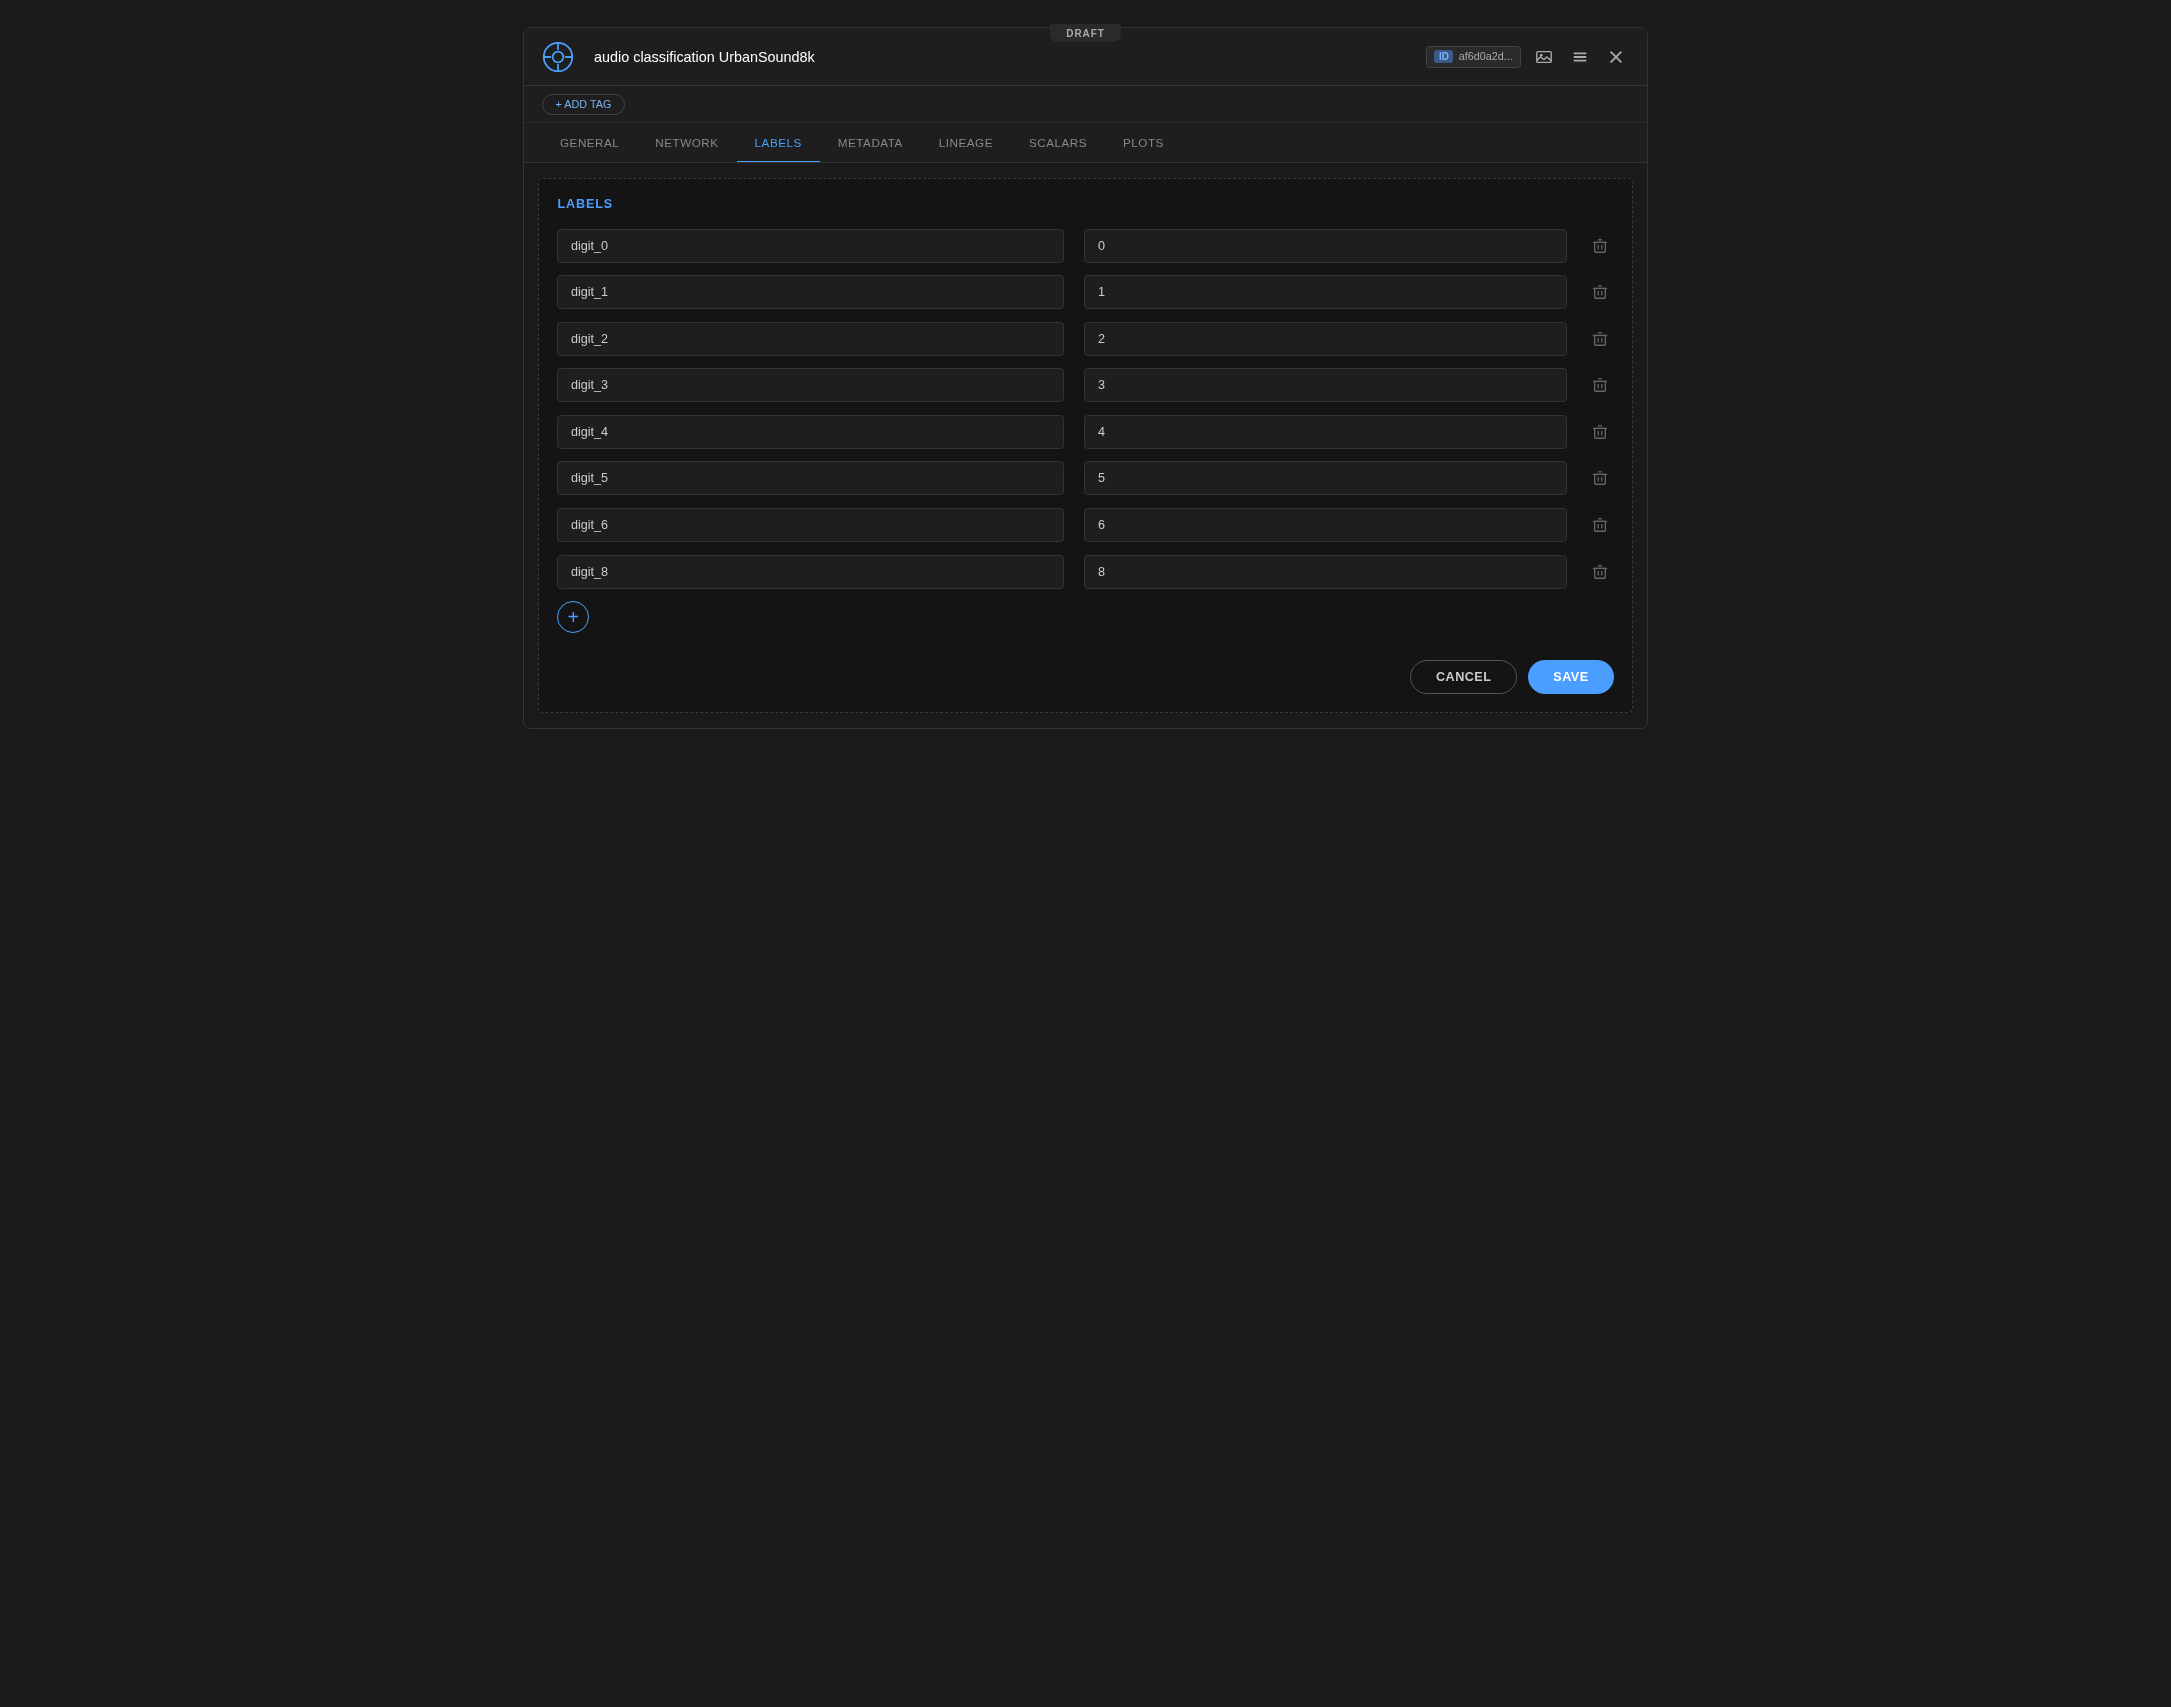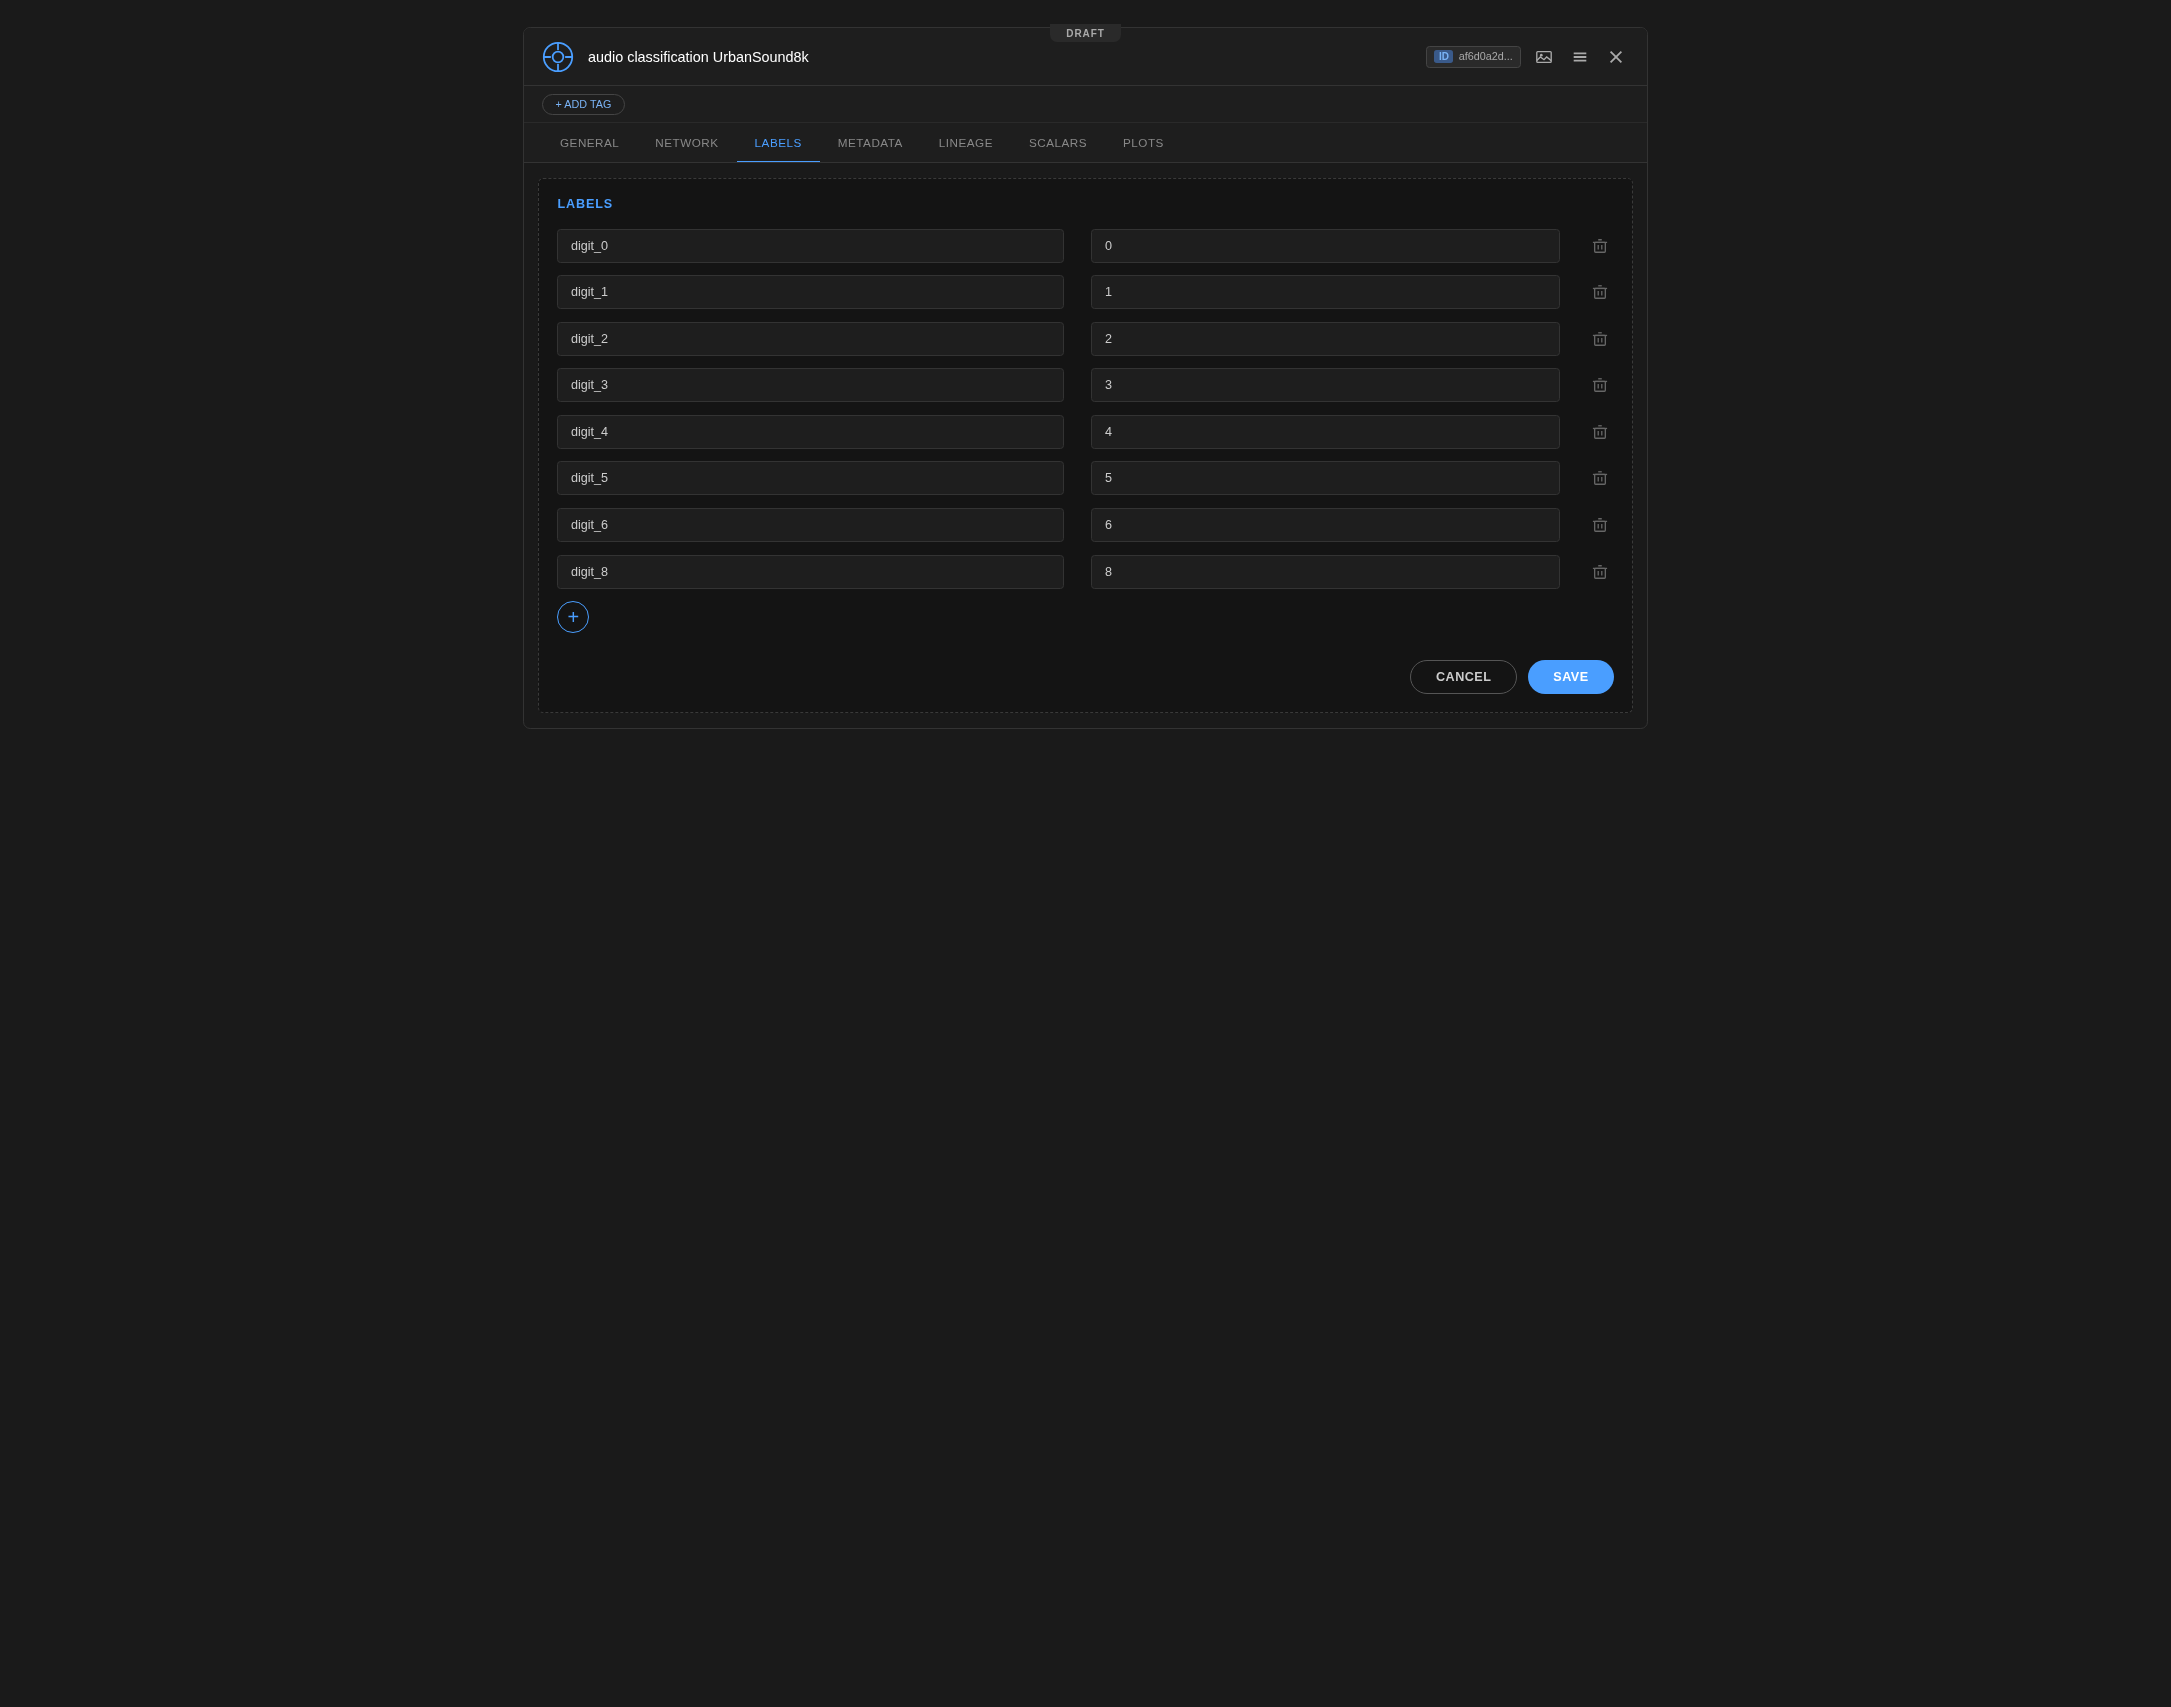--- a/index.html
+++ b/index.html
@@ -35,21 +35,21 @@
       overflow: hidden;
       margin-top: 0;
     }
 
     .top-bar {
       display: flex;
       align-items: center;
       padding: 12.6px 18px;
       background: #1e1e1e;
       border-bottom: 0.9px solid #333;
-      gap: 14px;
+      gap: 20px;
     }
 
     .app-icon {
       width: 32px;
       height: 32px;
       color: #4a9eff;
       flex-shrink: 0;
     }
 
     .app-title {
@@ -152,21 +152,21 @@
       font-size: 12.6px;
       font-weight: 700;
       color: #4a9eff;
       letter-spacing: 0.9px;
       margin-bottom: 18px;
     }
 
     .label-row {
       display: flex;
       align-items: center;
-      gap: 27px;
+      gap: 20px;
       margin-bottom: 12.6px;
     }
 
     .label-input {
       flex: 0 0 48%;
       background: #1e1e1e;
       border: 0.9px solid #333;
       border-radius: 3.6px;
       color: #ccc;
       padding: 9px 12.6px;

